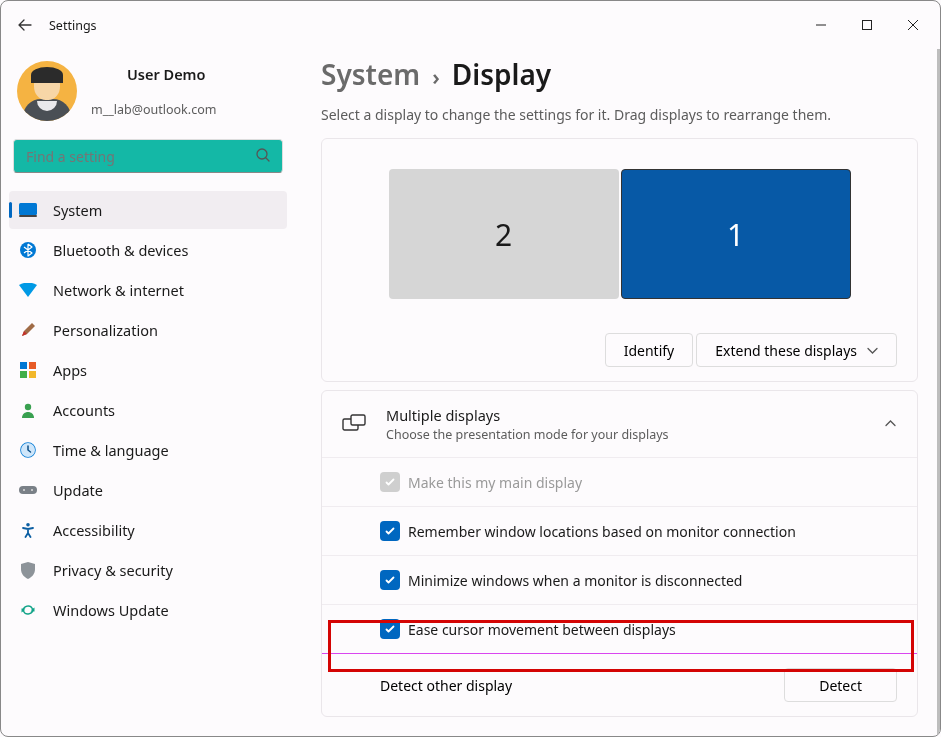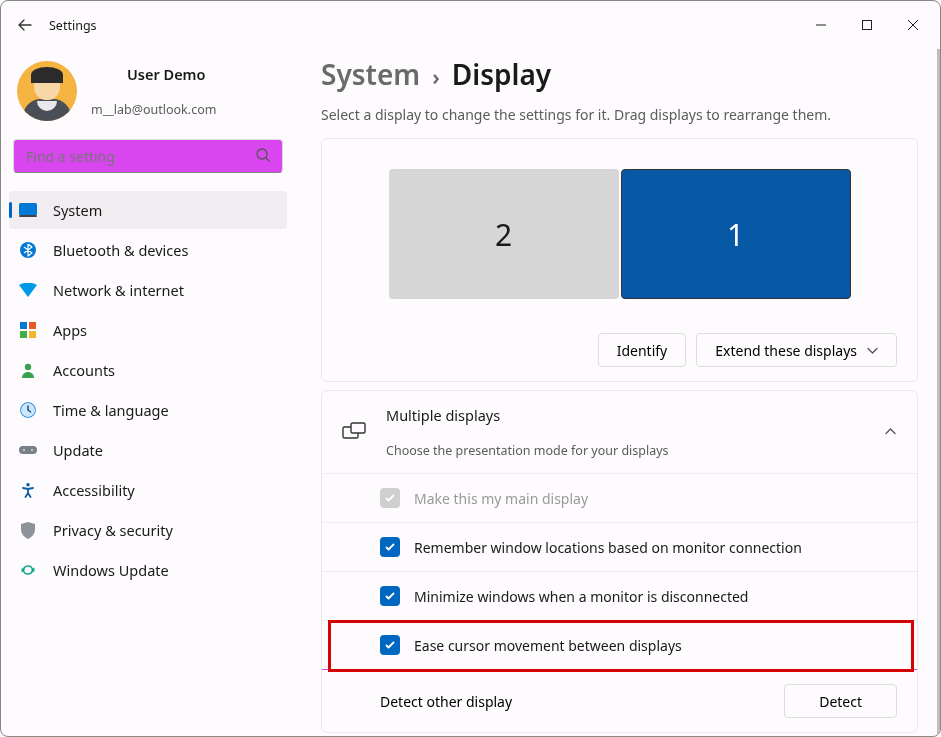--- a/index.html
+++ b/index.html
@@ -27,21 +27,21 @@
   .avatar .head { position:absolute; width:26px; height:30px; background:#f7d6a7; border-radius: 48% 48% 45% 45%; top:9px; left:17px; }
   .avatar .hair { position:absolute; width:32px; height:16px; background:#2b2b2b; border-radius: 50% 50% 0 0; top:6px; left:14px; }
   .avatar .body { position:absolute; width:48px; height:26px; background:#4a4f55; border-radius: 18px 18px 0 0; bottom:-4px; left:6px; }
   .avatar .hood { position:absolute; width:20px; height:10px; background:#e9e9ec; border-radius: 0 0 10px 10px; bottom:10px; left:20px; }
   .profile-name { font-size:14.5px; font-weight:600; color:#1a1a1a;margin-left:36px; }
   .profile-email { font-size:12.5px; color:#5c5c5c; margin-top:17px; }
 
   .search-wrap { position:relative; padding: 0 4px 18px 4px; }
   .search-in {
     width:100%; height:34px; border:1px solid #ddd; border-bottom:1.5px solid #888;
-    border-radius:4px; background:#d946ef; padding:0 36px 0 12px; font-size:14px; outline:none;
+    border-radius:4px; background:#14b8a6; padding:0 36px 0 12px; font-size:14px; outline:none;
   }
   .search-icon-pos { position:absolute; right:16px; top:7px; color:#555; }
 
   .nav { display:flex; flex-direction:column; gap:2px; }
   .nav-item {
     display:flex; align-items:center; height:38px; padding: 0 10px 0 10px;
     border-radius:4px; cursor:pointer; font-size:14.5px; color:#1a1a1a;
     position:relative; gap:16px;
   }
   .nav-item.active { background:#f1edf1; }
@@ -61,37 +61,37 @@
 
   .card {
     border:1px solid #eae6ea; border-radius:6px; background:#fdfbfd;
     margin-bottom:8px;
   }
   .arrangement { padding: 30px 20px 14px 20px; }
   .monitors { display:flex; justify-content:center; gap:2px; margin-bottom:34px; }
   .mon { width:230px; height:130px; border-radius:4px; display:flex; align-items:center; justify-content:center; font-size:30px; border:1px solid transparent; cursor:pointer; }
   .mon.inactive { background:#d6d6d6; color:#1a1a1a; }
   .mon.active { background:#0759a6; color:#fff; border:1px solid #333; }
-  .mon-actions { display:flex; justify-content:flex-end; gap:10px; }
+  .mon-actions { display:flex; justify-content:flex-end; gap:3px; }
   .btn {
     height:34px; padding:0 18px; font-size:14px; background:#fdfbfd;
     border:1px solid #ddd; border-radius:4px; cursor:pointer;
     display:inline-flex; align-items:center; gap:10px;
   }
 
   .expander-head {
     display:flex; align-items:center; padding:14px 20px; gap:20px; cursor:pointer;
   }
   .exp-icon { width:24px; height:24px; color:#333; display:flex; align-items:center; justify-content:center; }
   .exp-title { font-size:14.5px; color:#1a1a1a; }
-  .exp-sub { font-size:12.5px; color:#5c5c5c; margin-top:17px; }
+  .exp-sub { font-size:12.5px; color:#5c5c5c; margin-top:1px; }
   .exp-chevron { margin-left:auto; color:#555; }
 
   .opt-row {
-    display:flex; align-items:center; padding:14px 20px 14px 58px; gap:14px;
+    display:flex; align-items:center; padding:14px 20px 14px 58px; gap:8px;
     border-top:1px solid #f0ecf0; font-size:14px; color:#1a1a1a;
   }
   .opt-row.disabled { color:#9a9a9a; }
   .chk {
     width:20px; height:20px; border-radius:4px; display:flex; align-items:center; justify-content:center; flex-shrink:0;
   }
   .chk.on { background:#0067c0; }
   .chk.off { background:#cfcfcf; }
   .chk svg { stroke:#fff; }
 
@@ -183,20 +183,29 @@
       <div class="nav-item">
         <span class="nav-ico">
             <svg width="18" height="14" viewBox="0 0 18 14">
               <path d="M9 14 L18 2 Q9 -3 0 2 Z" fill="#0099e5"></path>
             </svg>
           </span>
         <span>Network &amp; internet</span>
       </div>
       <div class="nav-item">
         <span class="nav-ico">
+            <svg width="18" height="18" viewBox="0 0 18 18">
+              <path d="M3 15l2-5 8-8 3 3-8 8-5 2z" fill="#a06b46"></path>
+              <path d="M3 15l2-5 3 3-5 2z" fill="#c4302b"></path>
+            </svg>
+          </span>
+        <span>Personalization</span>
+      </div>
+      <div class="nav-item">
+        <span class="nav-ico">
             <svg width="16" height="16" viewBox="0 0 16 16">
               <rect x="0" y="0" width="7" height="7" fill="#0078d4"></rect>
               <rect x="9" y="0" width="7" height="7" fill="#e75b27"></rect>
               <rect x="0" y="9" width="7" height="7" fill="#3fae49"></rect>
               <rect x="9" y="9" width="7" height="7" fill="#f2b82b"></rect>
             </svg>
           </span>
         <span>Apps</span>
       </div>
       <div class="nav-item">

